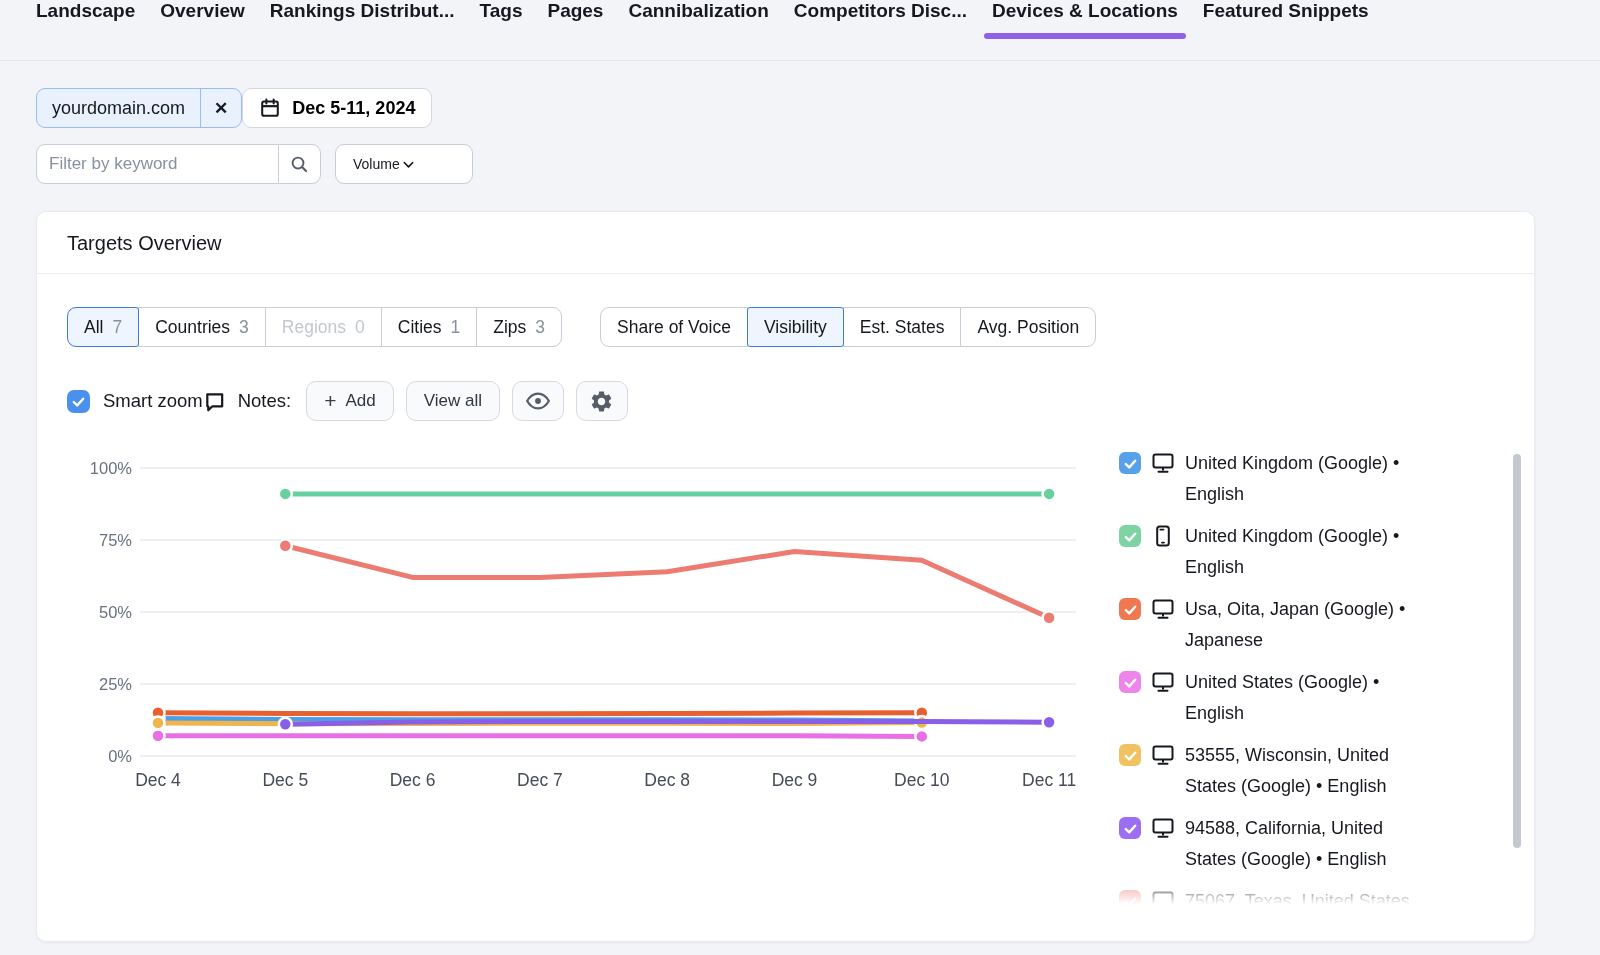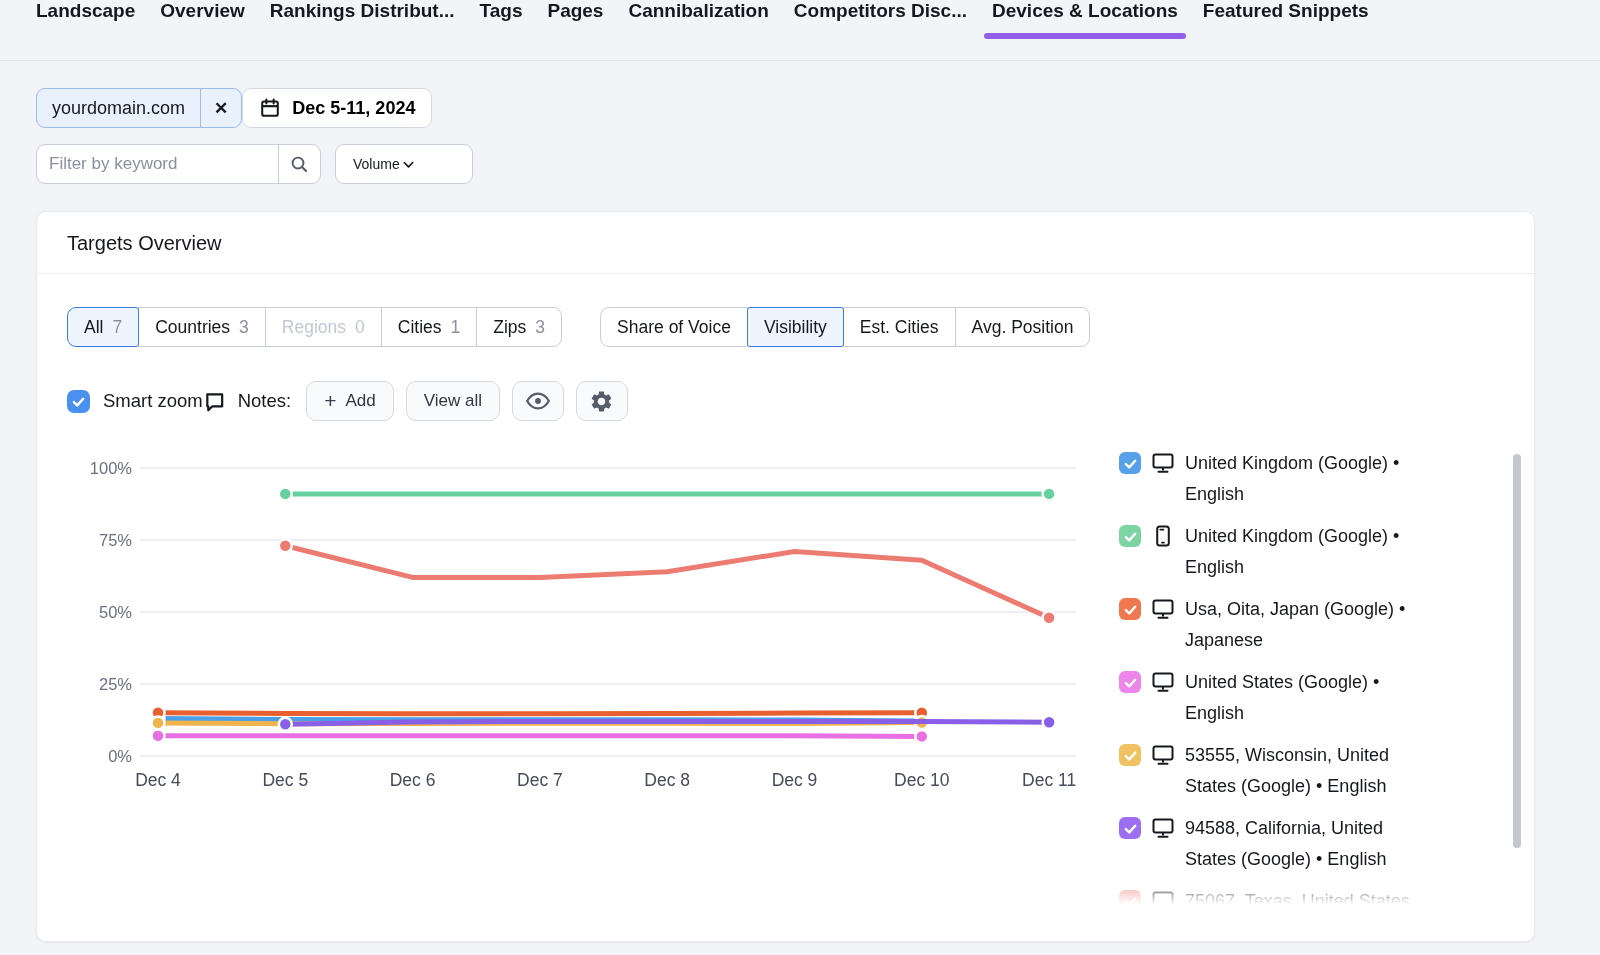--- a/index.html
+++ b/index.html
@@ -142,21 +142,21 @@
         </button>
       </div>
       <div class="seggroup">
         <button class="seg">
             <span>Share of Voice</span>
           </button>
         <button class="seg selected">
             <span>Visibility</span>
           </button>
         <button class="seg">
-            <span>Est. Cities</span>
+            <span>Est. States</span>
           </button>
         <button class="seg">
             <span>Avg. Position</span>
           </button>
       </div>
     </div>
 
     <div class="zoomrow">
       <div class="zoomleft">
         <span class="cbox" style="background: rgb(74, 144, 238);">

